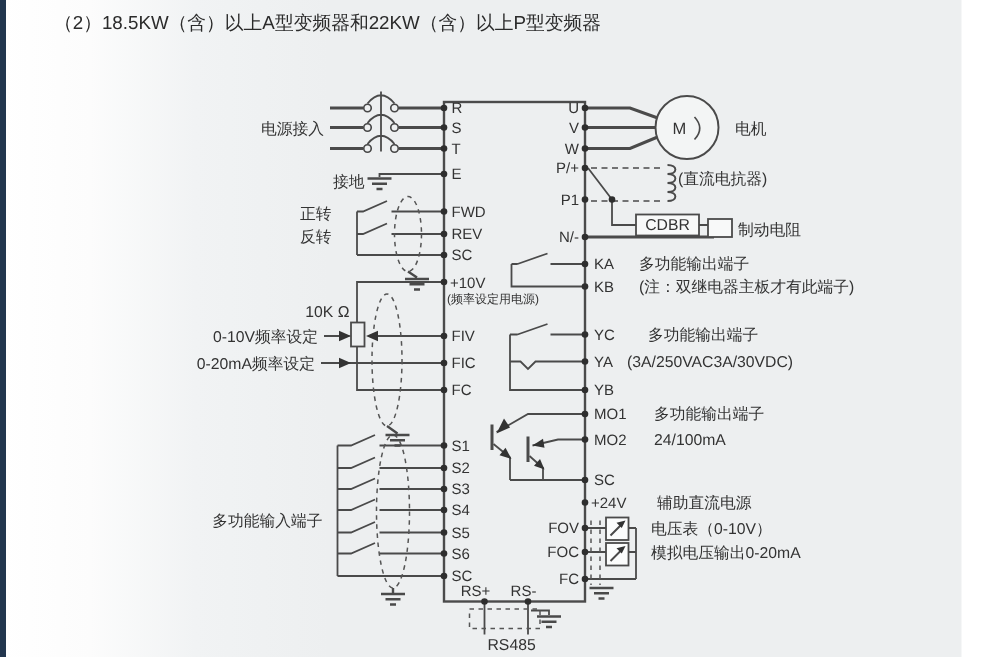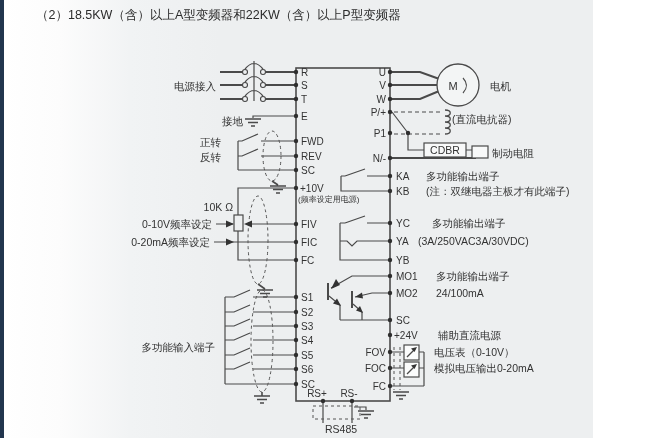--- a/index.html
+++ b/index.html
@@ -1,17 +1,17 @@
 <!DOCTYPE html>
 <html><head>
 <meta charset="utf-8">
 <style>
   html,body{margin:0;padding:0;}
   body{font-family:"Liberation Sans","DejaVu Sans",sans-serif;background:#fff;}
-  .page{position:relative;width:593px;height:438px;overflow:hidden;
+  .page{position:relative;width:641px;height:438px;overflow:hidden;
         background:linear-gradient(90deg,#ffffff 0px,#fcfcfc 60px,#f1f3f4 130px,#edeff0 220px,#edeff0 100%);text-align:right;}
   .spine{position:absolute;left:0;top:0;width:4px;height:438px;background:#22364e;}
   svg{position:absolute;left:0;top:0;}
   svg text{fill:#333;}
   .wire{stroke:#4a4a4a;fill:none;}
   .lbl{font-size:10px;}
   .lbl2{font-size:10.5px;}
   .ttl{font-size:12.5px;fill:#2b2b2b;}
   .note{font-size:8px;}
 </style>

